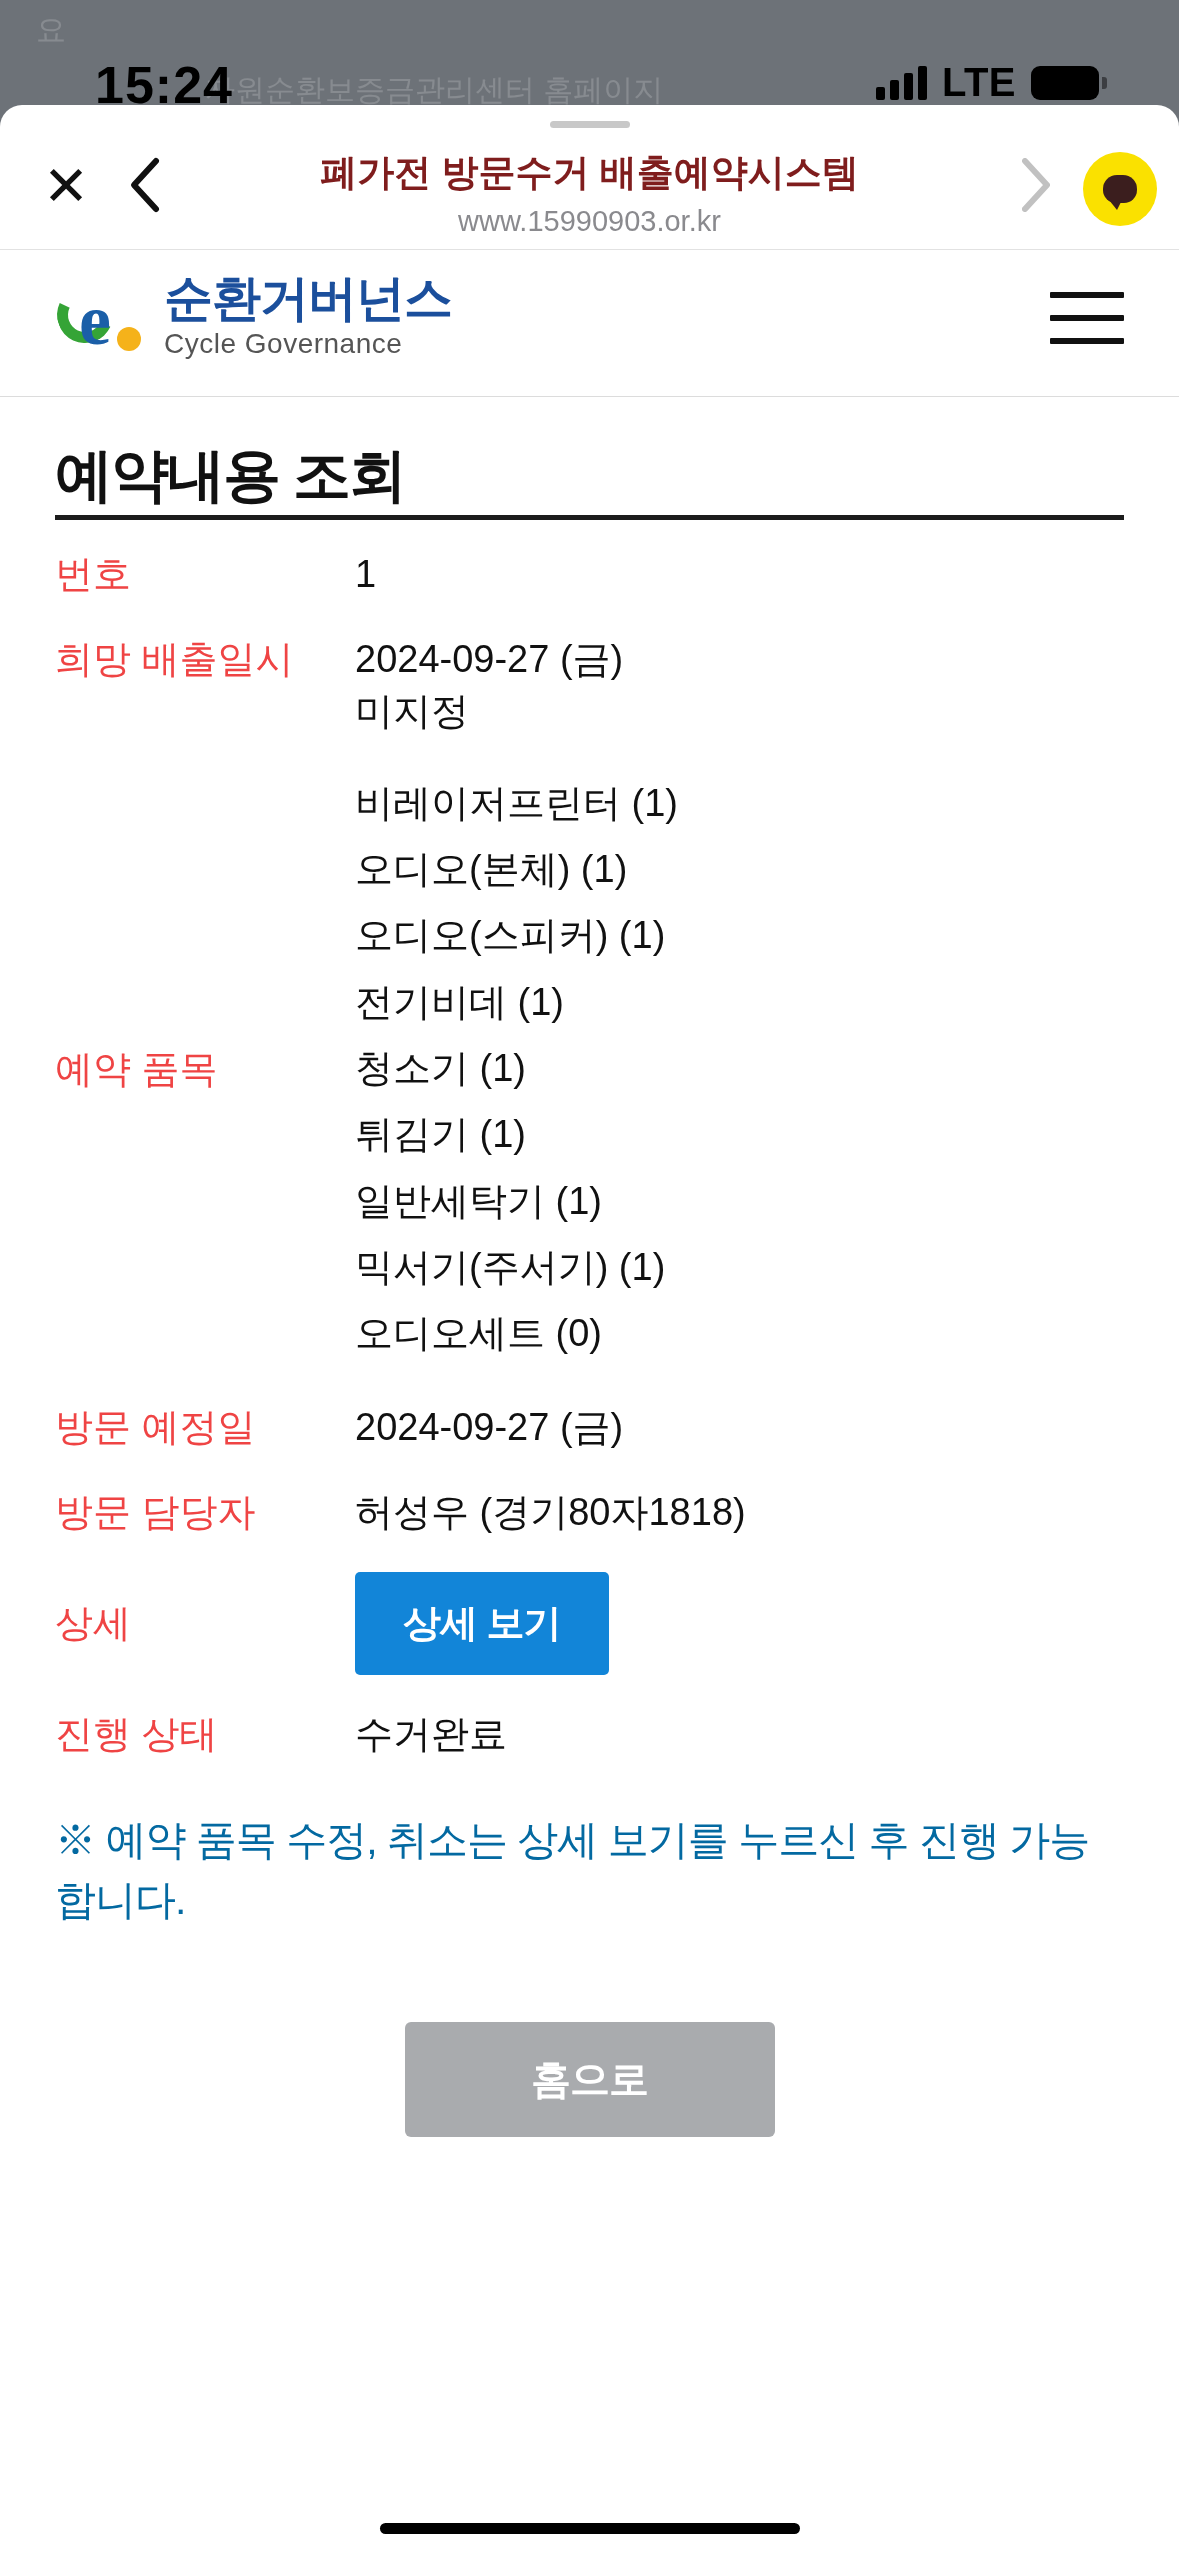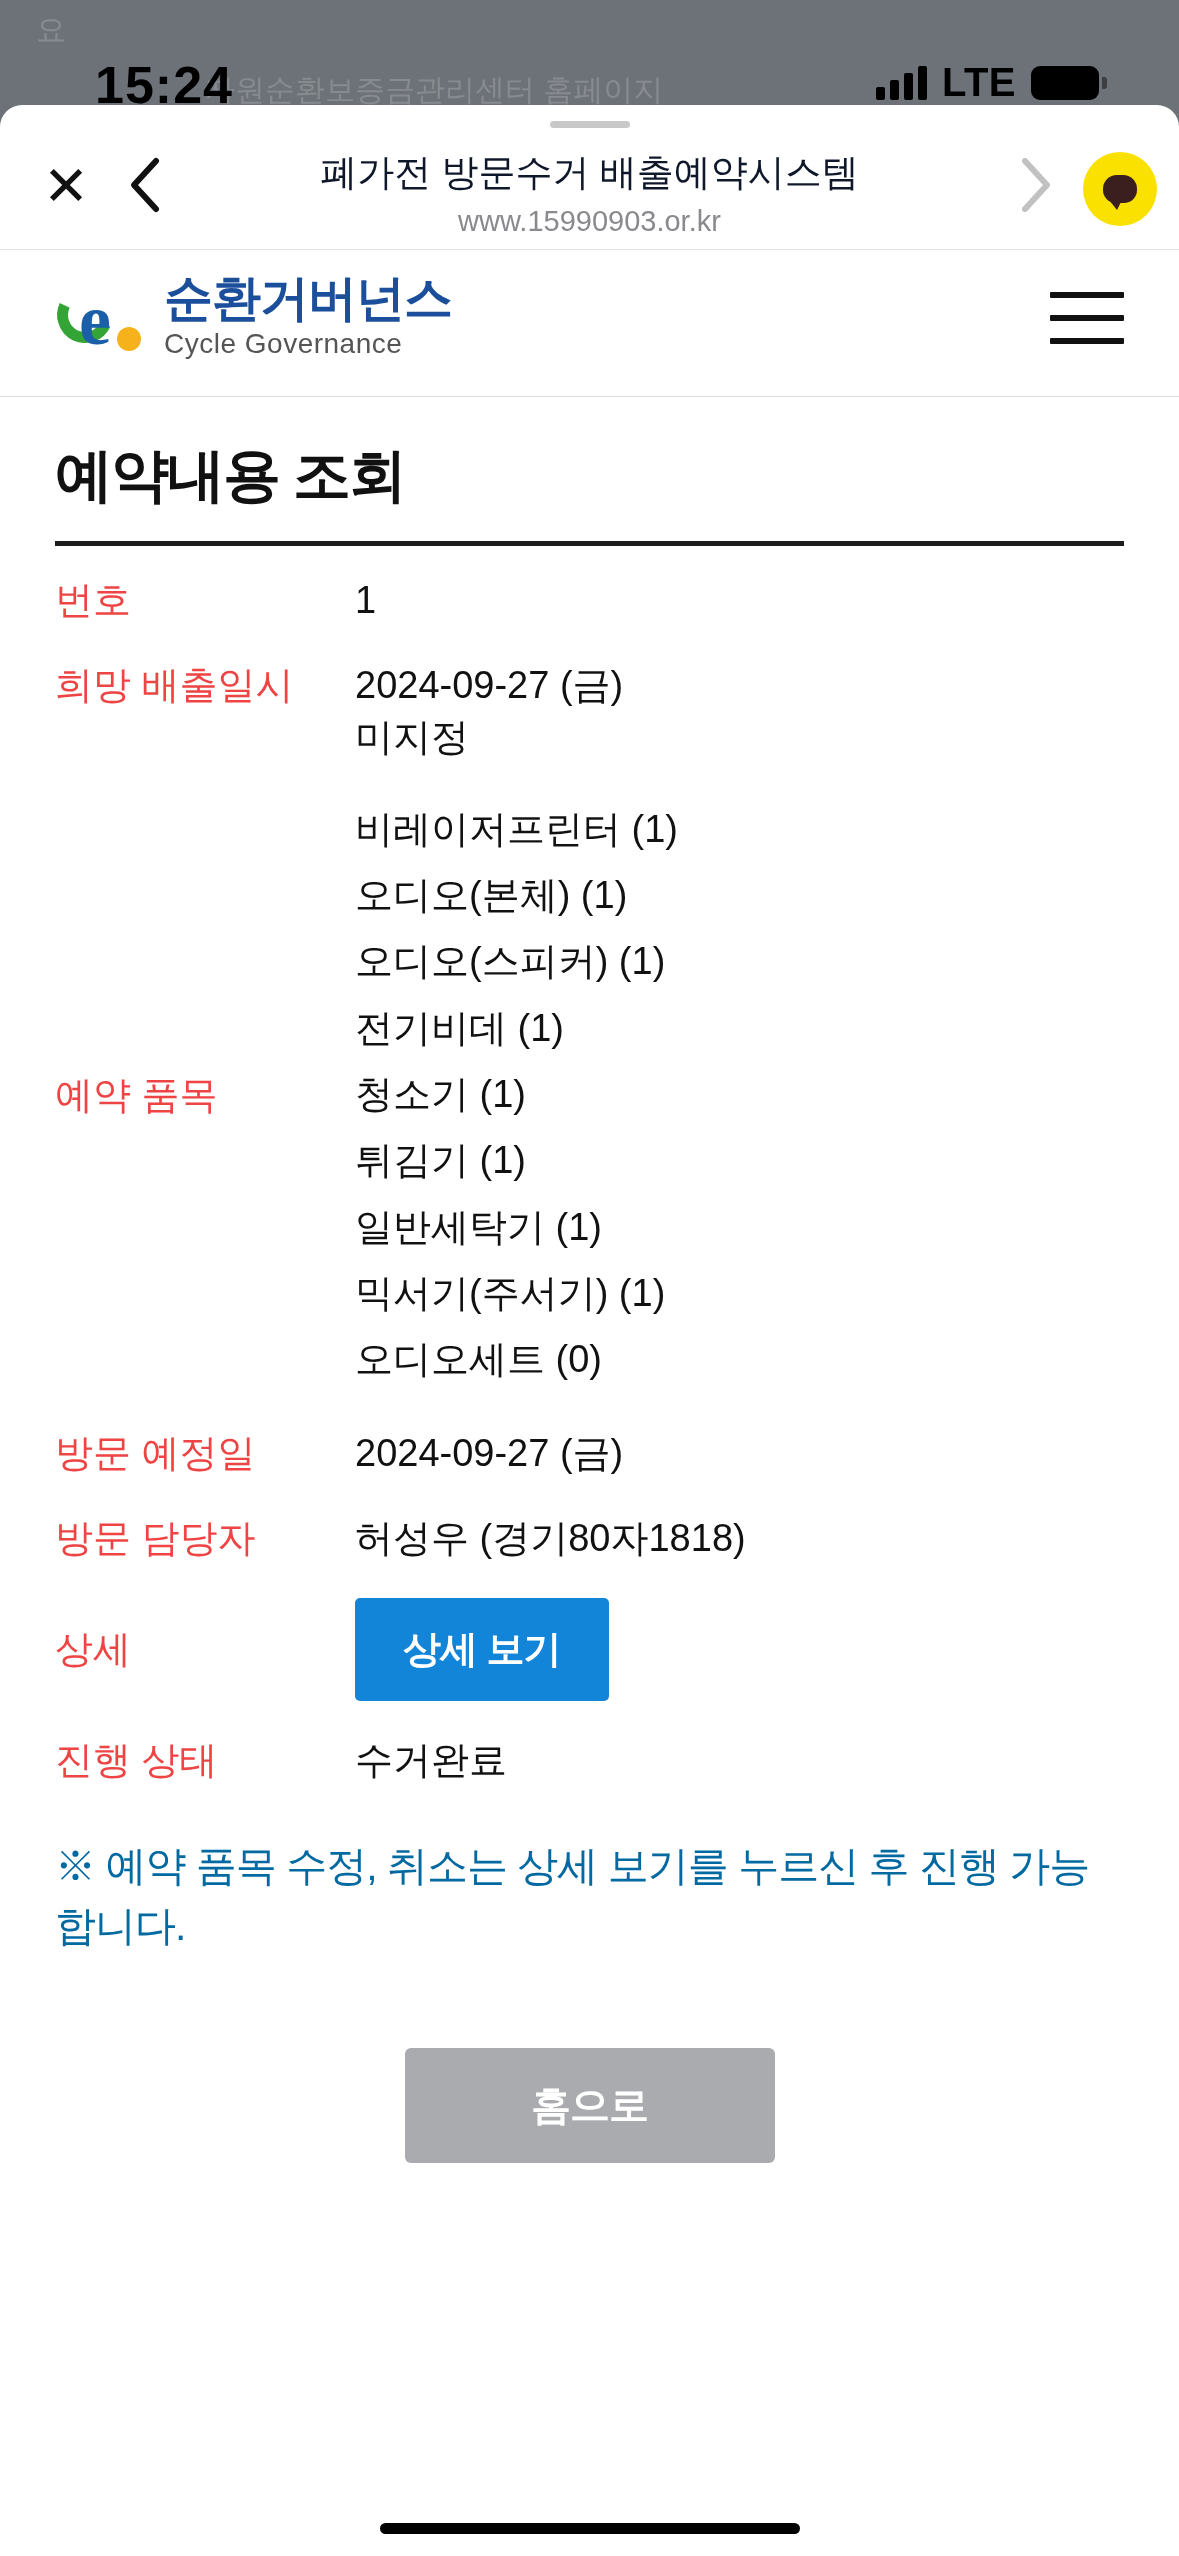--- a/index.html
+++ b/index.html
@@ -130,22 +130,22 @@
     text-align: center;
     opacity: 0.45;
   }
   .bb-titlewrap {
     position: absolute;
     left: 190px; right: 190px; top: 10px;
     text-align: center;
   }
   .bb-title {
     font-size: 37px;
-    color: #0f172a;
-    font-weight: 400;
+    color: #7f1d1d;
+    font-weight: 700;
     white-space: nowrap;
     overflow: hidden;
   }
   .bb-url {
     margin-top: 7px;
     font-size: 29px;
     color: #8a8a8e;
   }
   .bb-chat {
     position: absolute;
@@ -246,21 +246,20 @@
   
   .content {
     padding: 40px 55px 0 55px;
     background: #fff;
   }
   .page-title {
     font-size: 58px;
     font-weight: 700;
     color: #111;
     letter-spacing: -2px;
-    padding-bottom: 26px;
   }
   .rule {
     height: 5px;
     background: #1c1c1c;
     margin-bottom: 12px;
   }
 
   table.detail {
     width: 100%;
     border-collapse: collapse;

